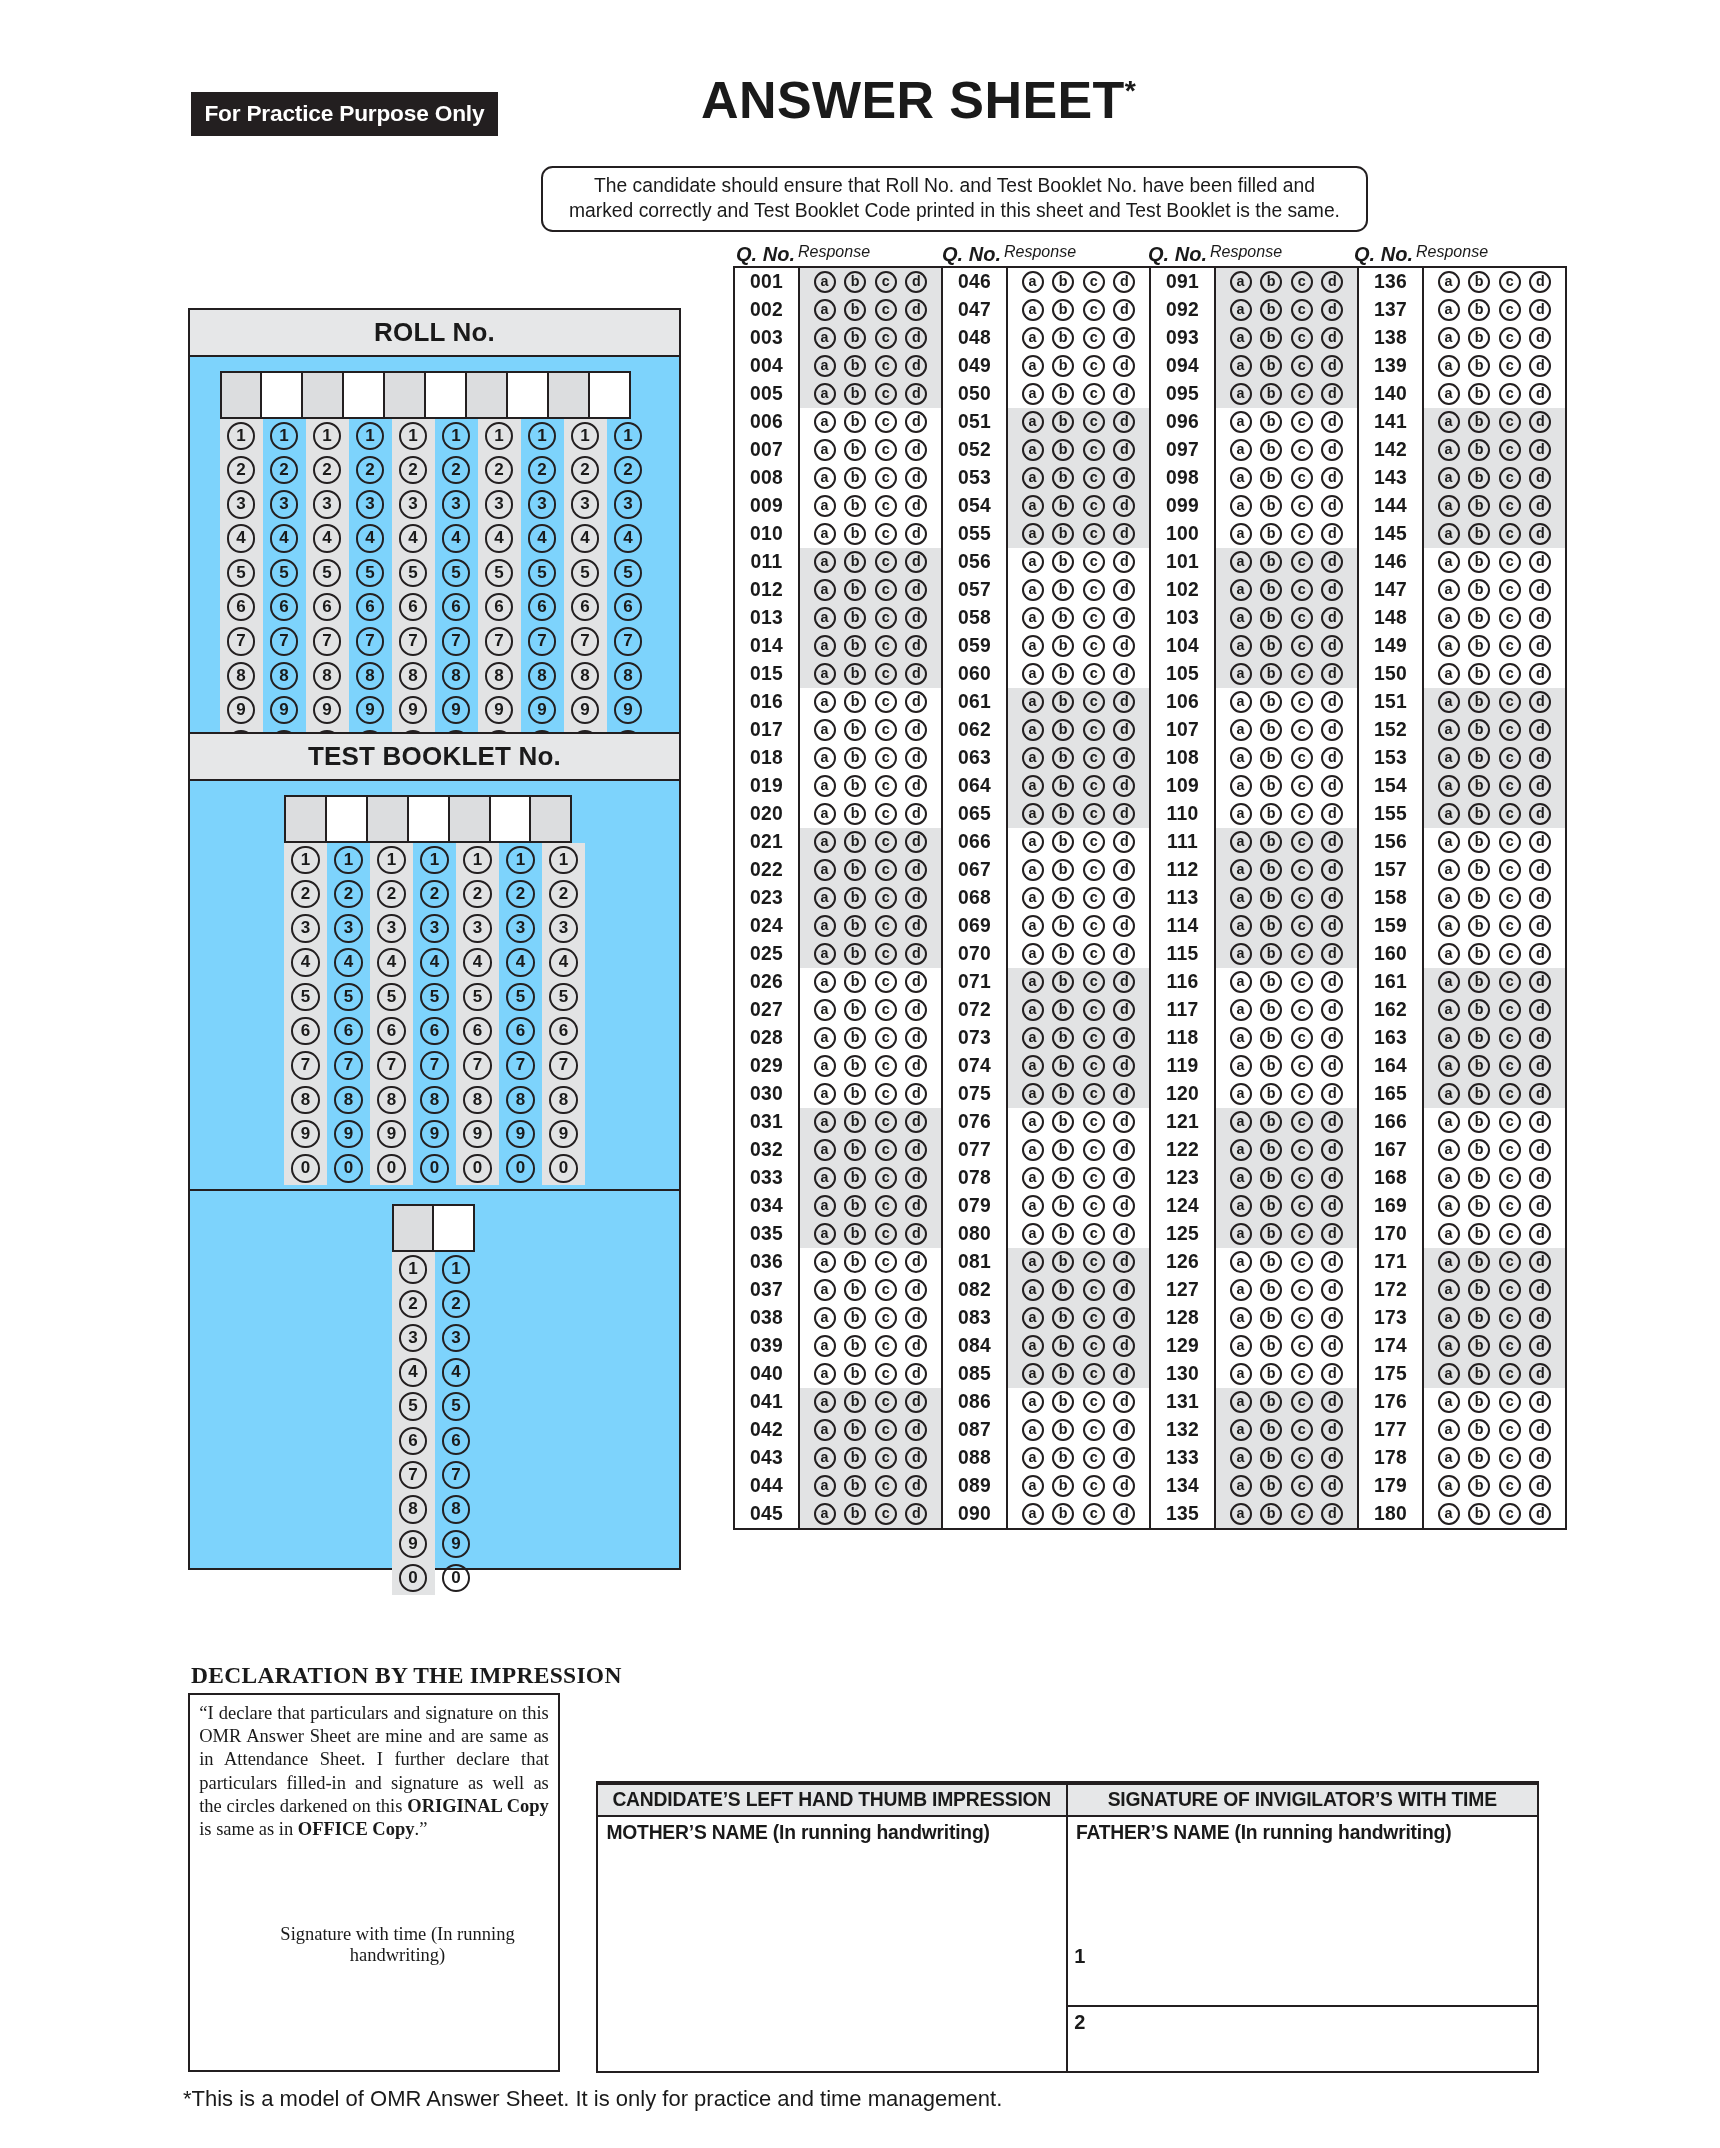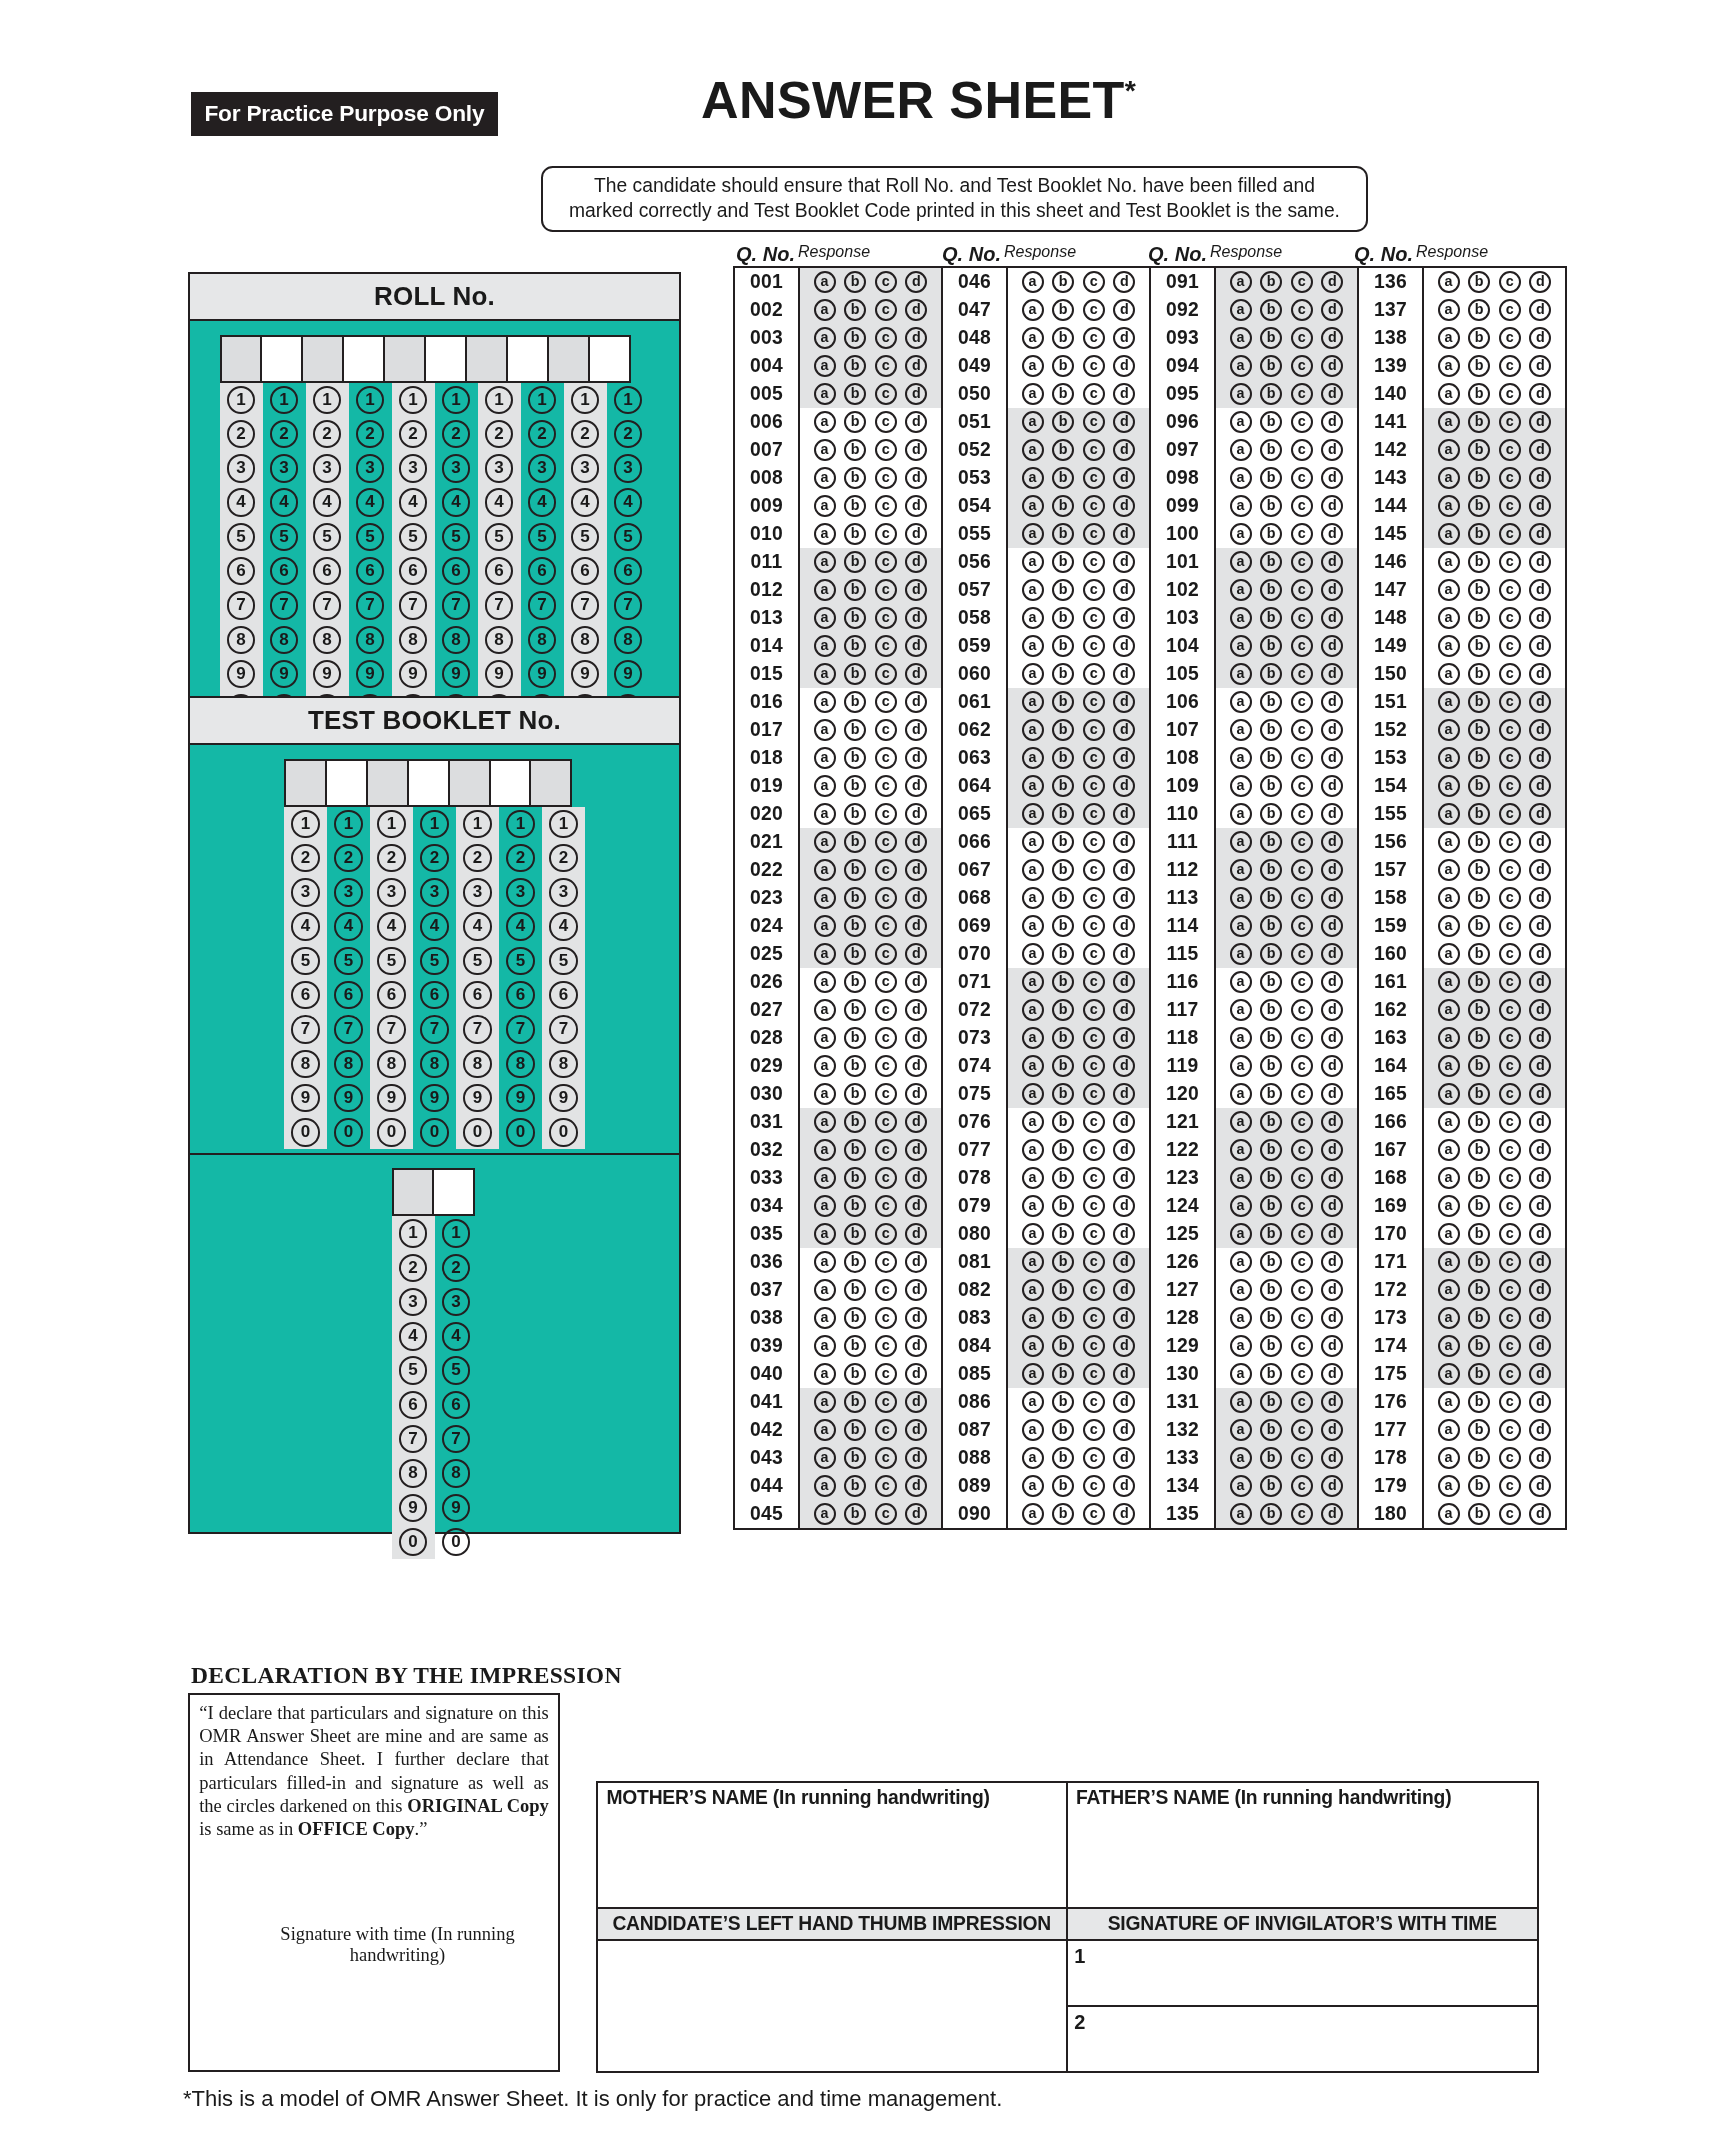--- a/index.html
+++ b/index.html
@@ -43,21 +43,22 @@
     padding: 5px 8.4px 6.7px 8.4px;
     text-align: center;
     font-size: 19.3px;
     line-height: 1.30;
   }
 
   
   .panel {
     position: absolute;
     border: 2.5px solid #231f20;
-    background: #14b8a6;
+    background: #7dd3fc;
+    margin-top: 36px;
   }
   .panel-title {
     border-bottom: 2.5px solid #231f20;
     background: #e6e7e8;
     text-align: center;
     font-size: 26px;
     font-weight: bold;
     padding: 6.7px 0 7.6px 0;
     letter-spacing: 0.2px;
   }
@@ -1795,34 +1796,34 @@
 <div id="decl-heading">DECLARATION BY THE IMPRESSION</div>
 <div id="decl-panel">
   <div id="decl-text">
     <span>“I declare that particulars and signature on this OMR Answer Sheet are mine and are same as in Attendance Sheet. I further declare that particulars filled-in and signature as well as the circles darkened on this </span><b>ORIGINAL Copy</b><span> is same as in </span><b>OFFICE Copy</b><span>.”</span>
   </div>
   <div id="sig-time">Signature with time (In running handwriting)</div>
   <div id="cand-name-space"></div>
 </div>
 
 <div id="br-table">
+  <div class="br-row br-bar">
+    <div class="br-cell" style="width:50%;">
+      <div class="br-label center">CANDIDATE’S LEFT HAND THUMB IMPRESSION</div>
+    </div>
+    <div class="br-cell" style="width:50%;">
+      <div class="br-label center">SIGNATURE OF INVIGILATOR’S WITH TIME</div>
+    </div>
+  </div>
   <div class="br-row" style="height:124px;">
     <div class="br-cell" style="width:50%;">
       <div class="br-label">MOTHER’S NAME (In running handwriting)</div>
     </div>
     <div class="br-cell" style="width:50%;">
       <div class="br-label">FATHER’S NAME (In running handwriting)</div>
-    </div>
-  </div>
-  <div class="br-row br-bar">
-    <div class="br-cell" style="width:50%;">
-      <div class="br-label center">CANDIDATE’S LEFT HAND THUMB IMPRESSION</div>
-    </div>
-    <div class="br-cell" style="width:50%;">
-      <div class="br-label center">SIGNATURE OF INVIGILATOR’S WITH TIME</div>
     </div>
   </div>
   <div class="br-row" style="flex:1;">
     <div class="br-cell" style="width:50%;"></div>
     <div class="br-cell" style="width:50%; display:flex; flex-direction:column;">
       <div style="flex:1; border-bottom:2.5px solid #231f20;">
         <div class="br-num">1</div>
       </div>
       <div style="flex:1;">
         <div class="br-num">2</div>

